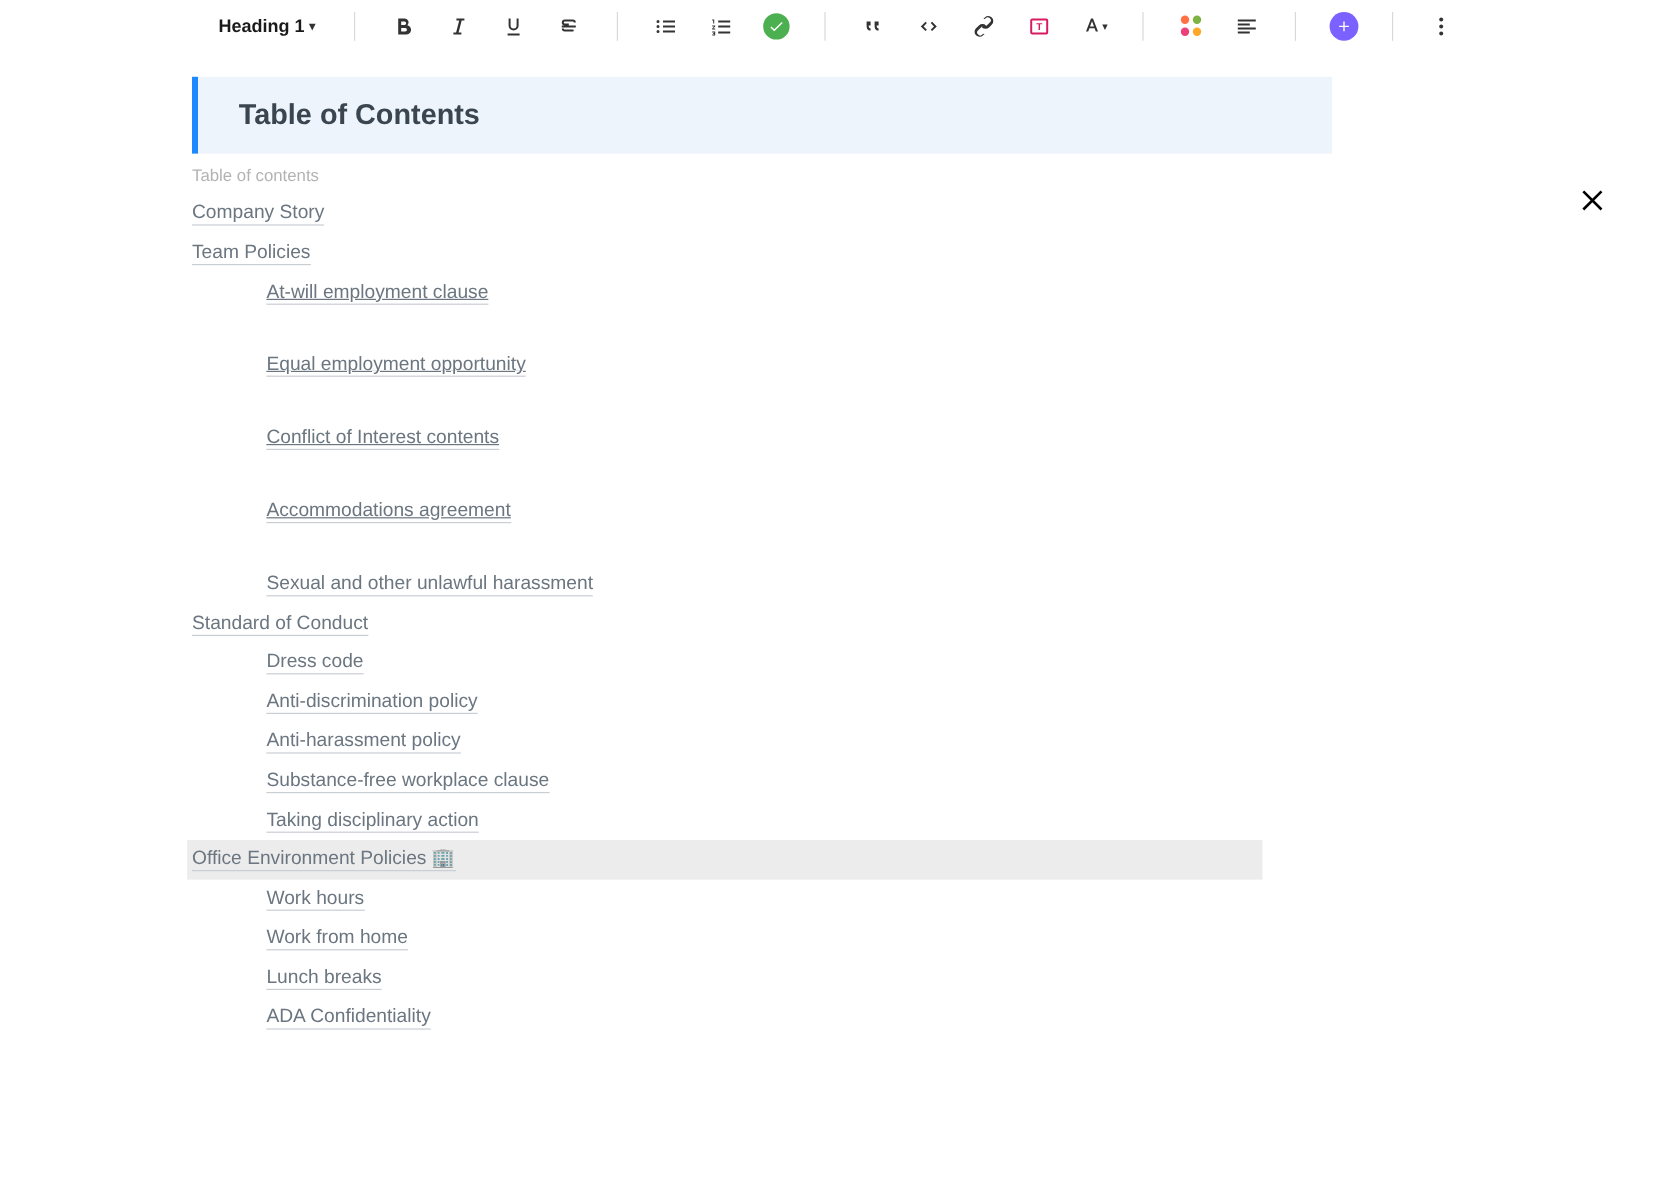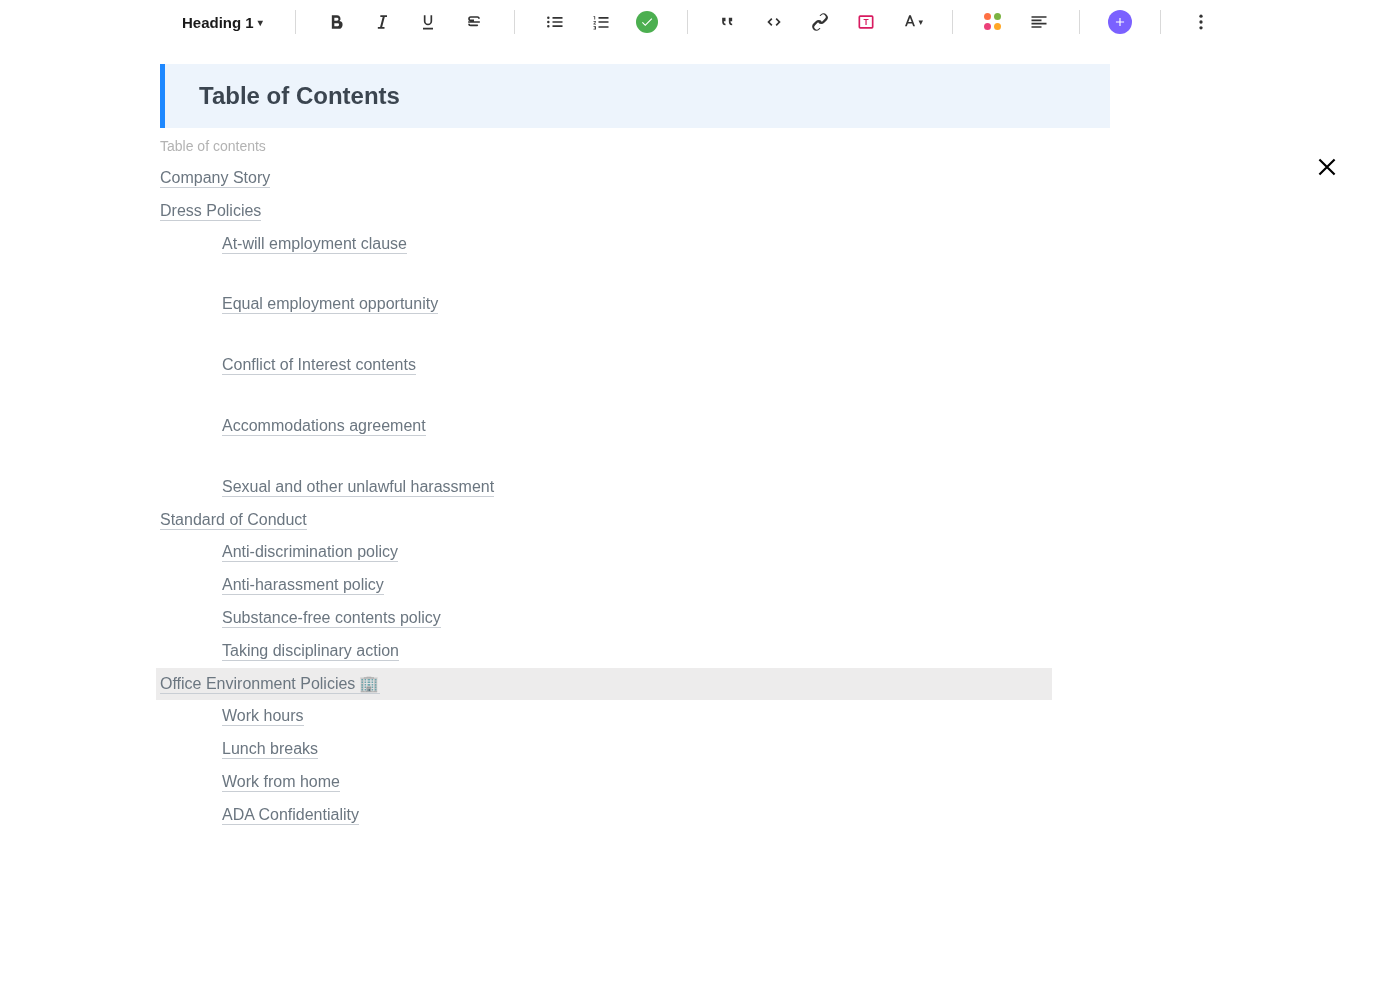--- a/index.html
+++ b/index.html
@@ -142,20 +142,21 @@
       padding-bottom: 1px;
     }
     .lvl-0 {
       padding: 6px 0;
     }
     .lvl-1 {
       padding: 6px 0 6px 62px;
     }
     .spaced {
       margin-bottom: 28px;
+      text-decoration: underline;
     }
     .highlighted {
       background: #edecec;
       margin-left: -4px;
       padding-left: 4px;
       padding-right: 4px;
       width: 896px;
     }
   </style>
 </head>
@@ -278,30 +279,31 @@
 <div class="toc-label">Table of contents</div>
 
 <div class="toc-area">
   <div class="close-btn">
     <svg viewBox="0 0 24 24">
         <path stroke="currentColor" stroke-width="2" fill="none" d="M5 5l14 14M19 5L5 19"></path>
       </svg>
   </div>
   <div class="toc-list" id="toc-list">
       <div class="toc-item lvl-0"><span>Company Story</span></div>
-      <div class="toc-item lvl-0"><span>Dress Policies</span></div>
+      <div class="toc-item lvl-0"><span>Team Policies</span></div>
       <div class="toc-item lvl-1 spaced"><span>At-will employment clause</span></div>
       <div class="toc-item lvl-1 spaced"><span>Equal employment opportunity</span></div>
       <div class="toc-item lvl-1 spaced"><span>Conflict of Interest contents</span></div>
       <div class="toc-item lvl-1 spaced"><span>Accommodations agreement</span></div>
       <div class="toc-item lvl-1"><span>Sexual and other unlawful harassment</span></div>
       <div class="toc-item lvl-0"><span>Standard of Conduct</span></div>
+      <div class="toc-item lvl-1"><span>Dress code</span></div>
       <div class="toc-item lvl-1"><span>Anti-discrimination policy</span></div>
       <div class="toc-item lvl-1"><span>Anti-harassment policy</span></div>
-      <div class="toc-item lvl-1"><span>Substance-free contents policy</span></div>
+      <div class="toc-item lvl-1"><span>Substance-free workplace clause</span></div>
       <div class="toc-item lvl-1"><span>Taking disciplinary action</span></div>
       <div class="toc-item lvl-0 highlighted"><span>Office Environment Policies 🏢</span></div>
       <div class="toc-item lvl-1"><span>Work hours</span></div>
+      <div class="toc-item lvl-1"><span>Work from home</span></div>
       <div class="toc-item lvl-1"><span>Lunch breaks</span></div>
-      <div class="toc-item lvl-1"><span>Work from home</span></div>
       <div class="toc-item lvl-1"><span>ADA Confidentiality</span></div>
     </div>
 </div>
 
 </body></html>

